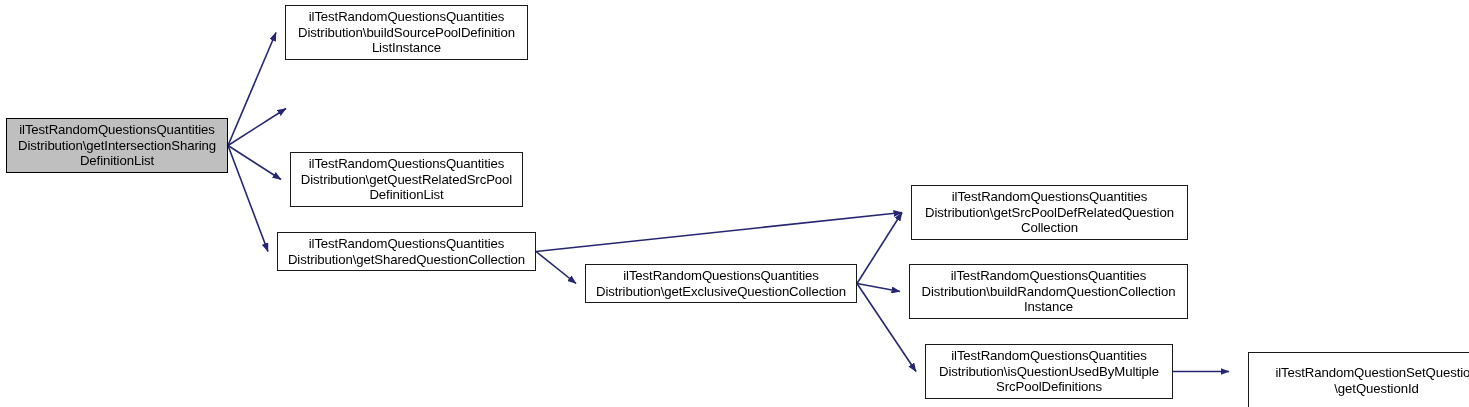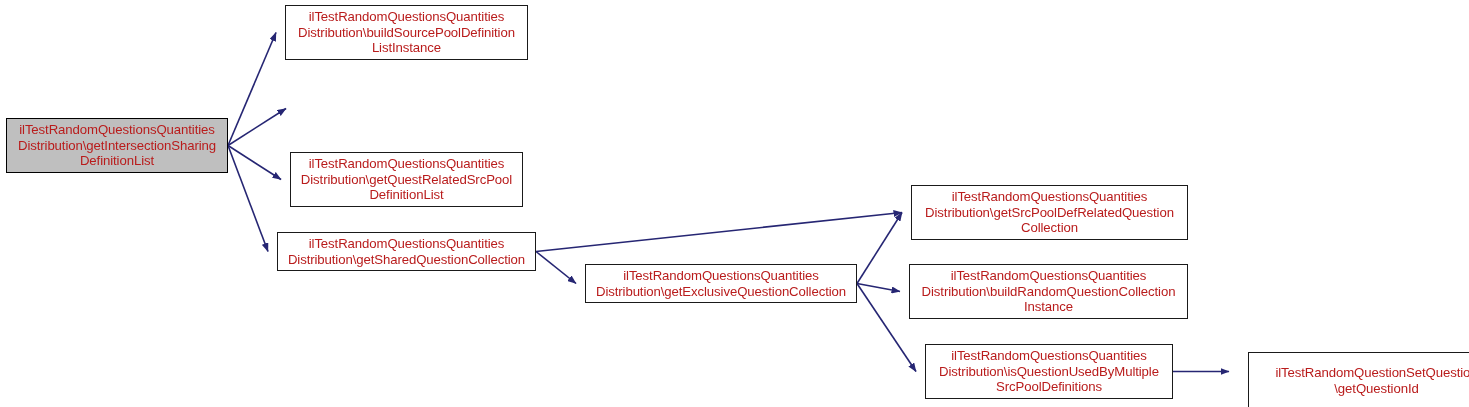--- a/index.html
+++ b/index.html
@@ -23,21 +23,21 @@
     top: 0;
     width: 1469px;
     height: 407px;
     pointer-events: none;
   }
   .graph-node {
     position: absolute;
     box-sizing: border-box;
     border: 1px solid #1a1a1a;
     background: #ffffff;
-    color: #b91c1c;
+    color: #000000;
     display: flex;
     align-items: center;
     justify-content: center;
     text-align: center;
     font-size: 13.2px;
     line-height: 15.4px;
     letter-spacing: -0.1px;
     padding: 0 4px;
     white-space: pre-line;
     z-index: 2;

